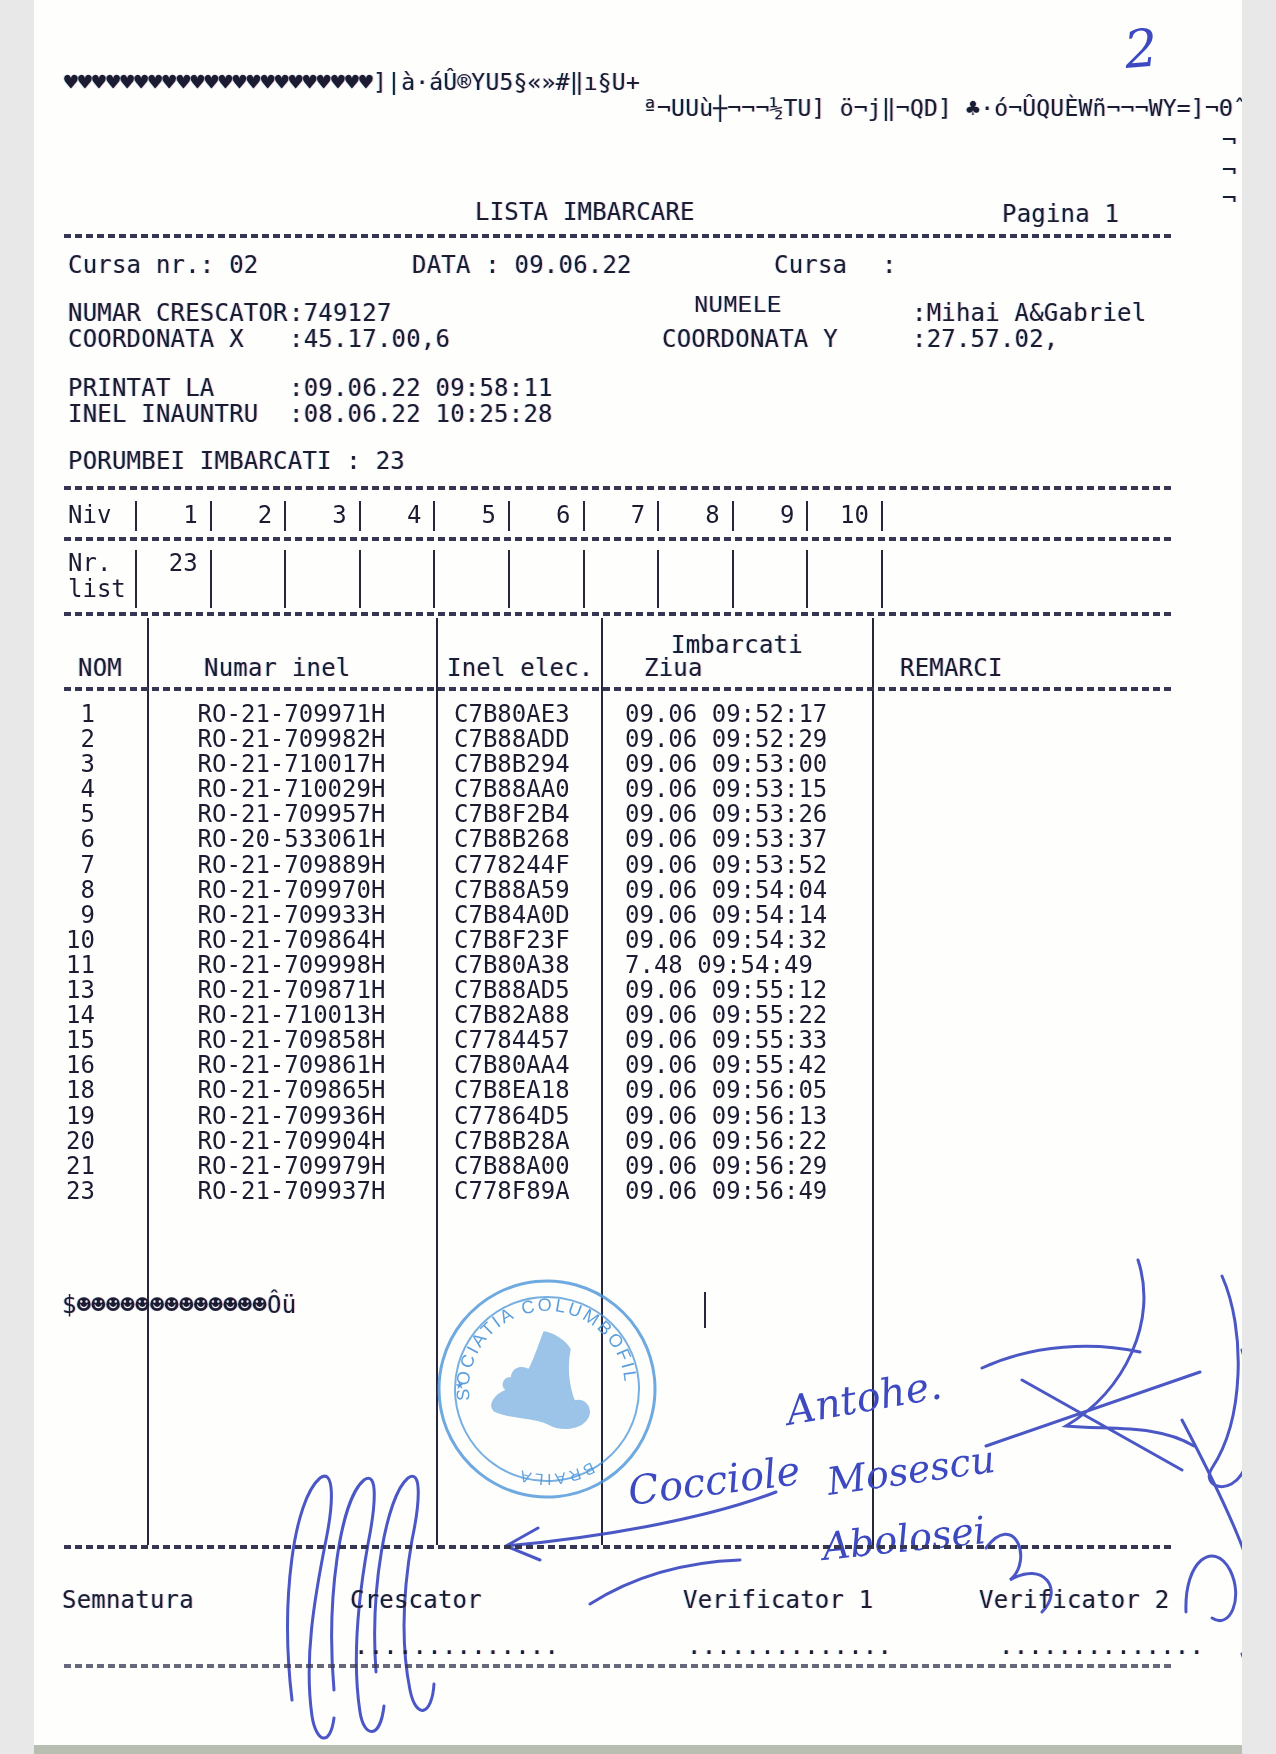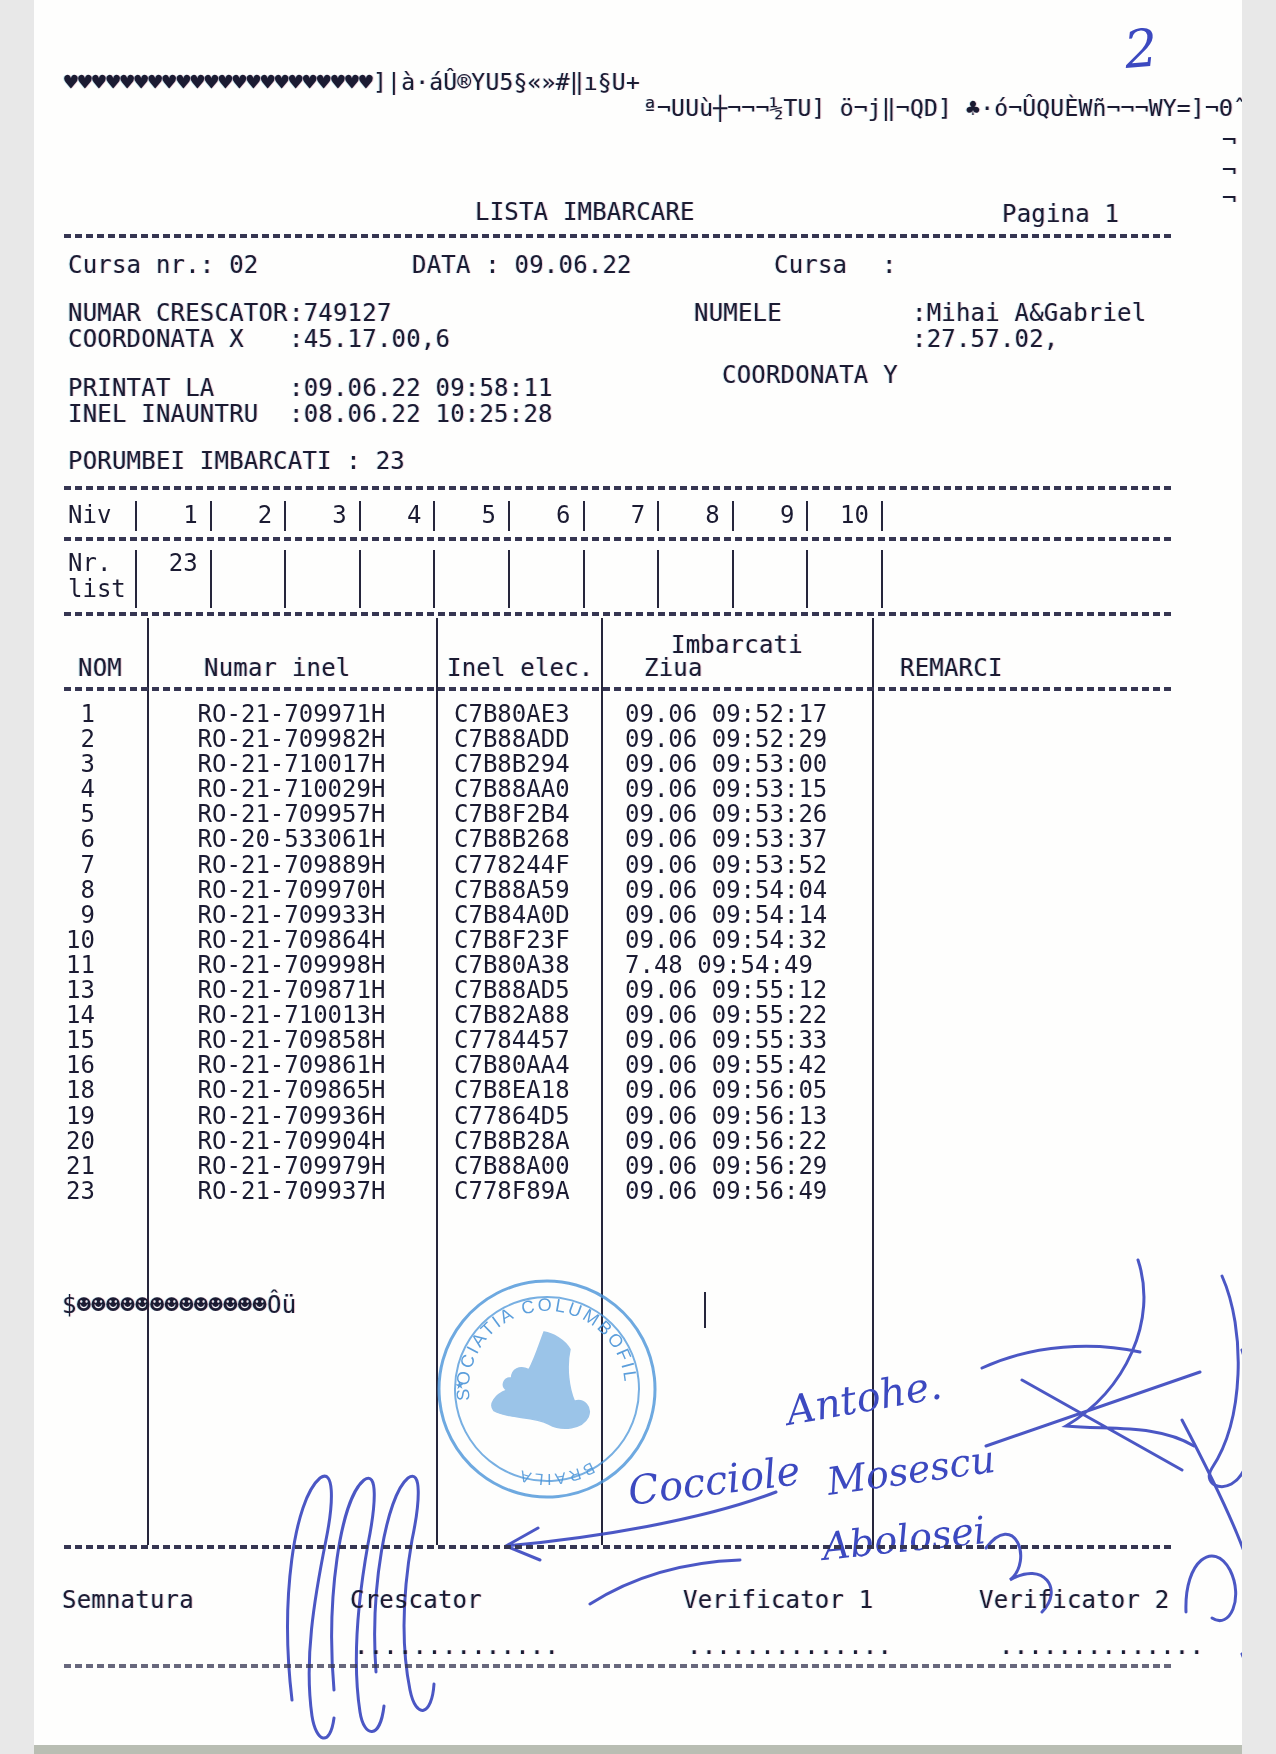--- a/index.html
+++ b/index.html
@@ -44,26 +44,26 @@
   <div class="t" style="left:968px;top:202px;">Pagina 1</div>
   <div class="dash" style="top:234px;"></div>
 
   <div class="t" style="left:34px;top:253px;">Cursa nr.: 02</div>
   <div class="t" style="left:378px;top:253px;">DATA : 09.06.22</div>
   <div class="t" style="left:740px;top:253px;">Cursa</div>
   <div class="t" style="left:848px;top:253px;">:</div>
 
   <div class="t" style="left:34px;top:301px;">NUMAR CRESCATOR</div>
   <div class="t" style="left:255px;top:301px;">:749127</div>
-  <div class="t" style="left:660px;top:301px;">NUMELE</div>
+  <div class="t" style="left:660px;top:293px;font-family:Liberation Mono, monospace;">NUMELE</div>
   <div class="t" style="left:878px;top:301px;">:Mihai A&amp;Gabriel</div>
 
   <div class="t" style="left:34px;top:327px;">COORDONATA X</div>
   <div class="t" style="left:255px;top:327px;">:45.17.00,6</div>
-  <div class="t" style="left:688px;top:327px;margin-top:36px;">COORDONATA Y</div>
+  <div class="t" style="left:628px;top:327px;">COORDONATA Y</div>
   <div class="t" style="left:878px;top:327px;">:27.57.02,</div>
 
   <div class="t" style="left:34px;top:376px;">PRINTAT LA</div>
   <div class="t" style="left:255px;top:376px;">:09.06.22 09:58:11</div>
   <div class="t" style="left:34px;top:402px;">INEL INAUNTRU</div>
   <div class="t" style="left:255px;top:402px;">:08.06.22 10:25:28</div>
 
   <div class="t" style="left:34px;top:449px;">PORUMBEI IMBARCATI : 23</div>
   <div class="dash" style="top:486px;"></div>
 

